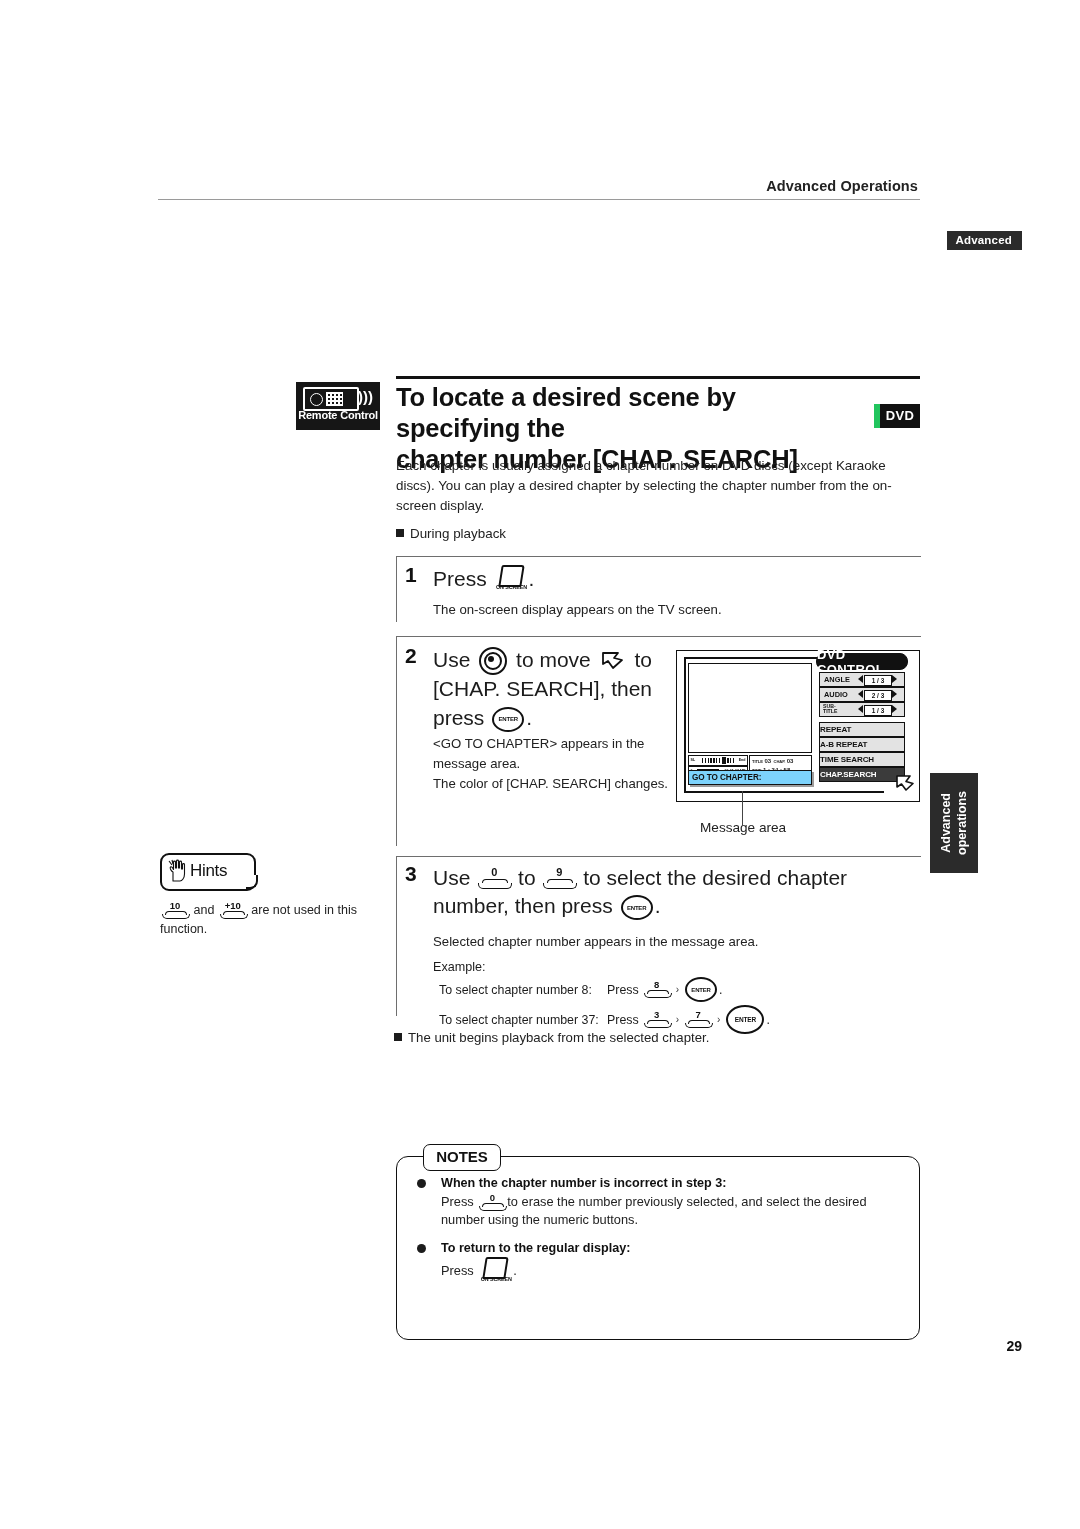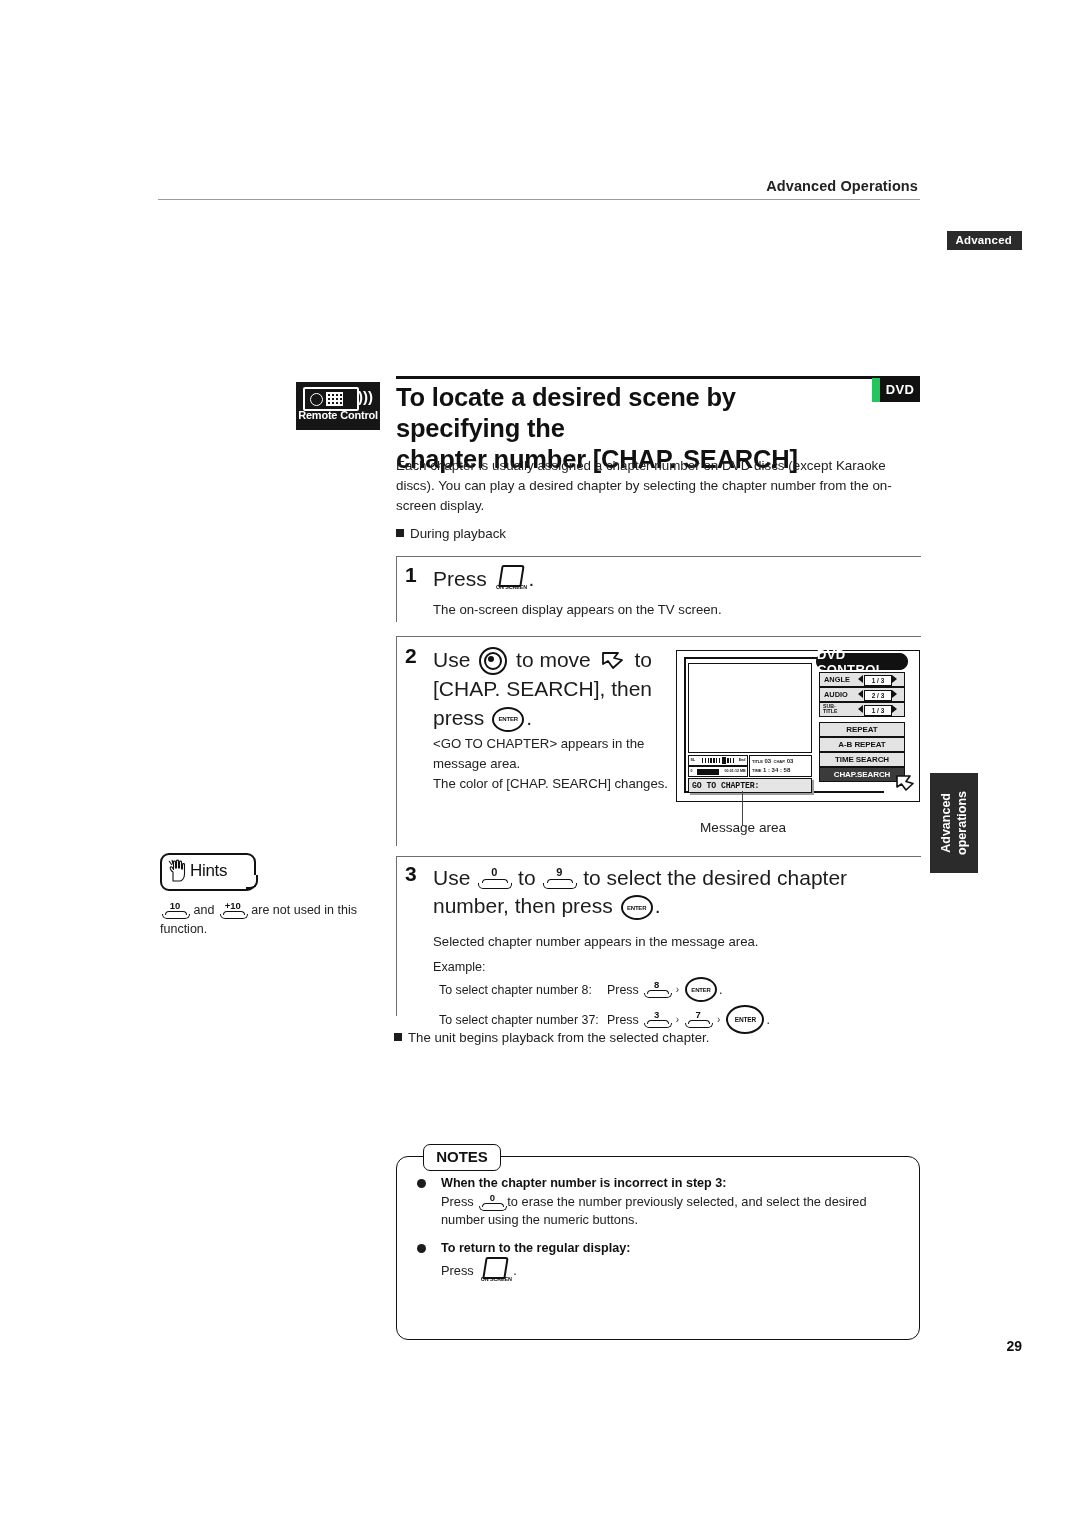--- a/index.html
+++ b/index.html
@@ -55,22 +55,22 @@
   #remote-badge .rb-label{
     position:absolute;left:0;top:27px;width:84px;text-align:center;
     color:#fff;font-size:11px;font-weight:bold;letter-spacing:-.2px;
   }
   #heading-rule{position:absolute;left:100px;top:0px;width:524px;border-top:3px solid #111;}
   #main-heading{
     position:absolute;left:100px;top:6px;width:470px;
     font-size:25.5px;font-weight:bold;line-height:1.22;letter-spacing:-.2px;color:#111;
   }
   #dvd-badge{
-    position:absolute;right:0px;top:2px;width:40px;height:24px;background:#111;
-    border-left:8px solid #22c55e;
+    position:absolute;right:0px;top:28px;width:40px;height:24px;background:#111;
+    border-left:6px solid #22c55e;
     color:#fff;font-weight:bold;font-size:13px;text-align:center;line-height:24px;
     letter-spacing:.3px;
   }
 
   
   #intro-par{
     position:absolute;left:396px;top:448px;width:524px;
     font-size:13.4px;line-height:1.5;color:#222;
   }
   #during-playback{
@@ -252,24 +252,23 @@
     position:absolute;left:73px;top:105px;width:61px;height:20px;
     border:1px solid #111;background:#fff;
   }
   #osd-info .row{position:absolute;left:2px;width:57px;display:flex;align-items:baseline;}
   #osd-info .r1{top:2px;}
   #osd-info .r2{top:11px;}
   #osd-info .lab{font-size:4.1px;font-weight:bold;letter-spacing:-.1px;}
   #osd-info .val{font-size:6px;font-weight:bold;margin-left:1.5px;margin-right:2.5px;}
 
   #osd-message{
-    position:absolute;left:12px;top:128px;width:122px;height:13px;
-    border:1.4px solid #111;background:#e5e5e5;
+    position:absolute;left:12px;top:120px;width:122px;height:13px;
+    border:1.4px solid #111;background:#7dd3fc;
     box-shadow:2px 2px 0 #9d9d9d;
-    font-family:Liberation Mono, monospace;
   }
   #osd-message span{
     position:absolute;left:3px;top:1.5px;font-size:8.2px;font-weight:bold;color:#111;letter-spacing:-.1px;
   }
 
   #osd-title-pill{
     position:absolute;left:140px;top:3px;width:90px;height:15px;
     background:#111;border-radius:8px;border:1.6px solid #111;
   }
   #osd-title-pill span{
@@ -297,21 +296,21 @@
     position:absolute;left:72px;top:2px;width:0;height:0;
     border-top:4px solid transparent;border-bottom:4px solid transparent;border-left:5px solid #111;
   }
   #osd-angle{top:22px;}
   #osd-audio{top:37px;}
   #osd-subtitle{top:52px;}
 
   .osd-btn{
     position:absolute;left:143px;width:84px;height:13px;
     border:1.2px solid #111;background:#e3e3e3;
-    font-size:8px;font-weight:bold;text-align:center;line-height:13px;color:#111;
+    font-size:8px;font-weight:bold;text-align:left;line-height:13px;color:#111;
     letter-spacing:-.1px;
   }
   #osd-repeat{top:72px;}
   #osd-abrepeat{top:87px;}
   #osd-timesearch{top:102px;}
   #osd-chapsearch{top:117px;background:#3b3b3b;color:#fff;}
 
   #osd-pointer{position:absolute;left:218px;top:122px;width:22px;height:22px;}
 
   #leader-line{

